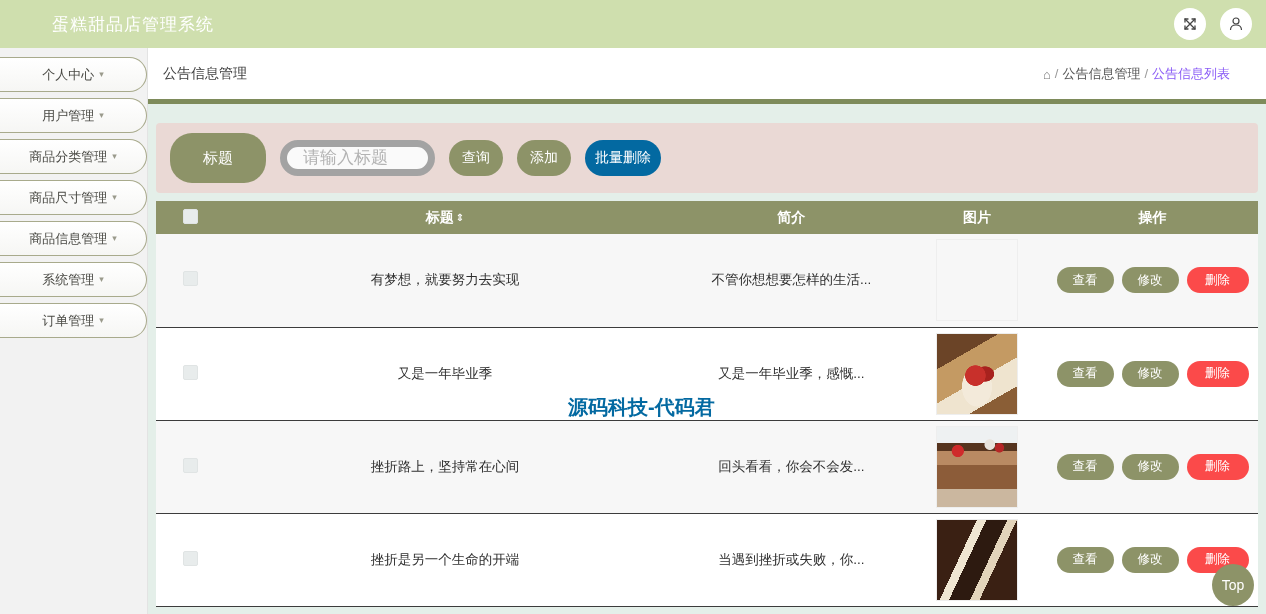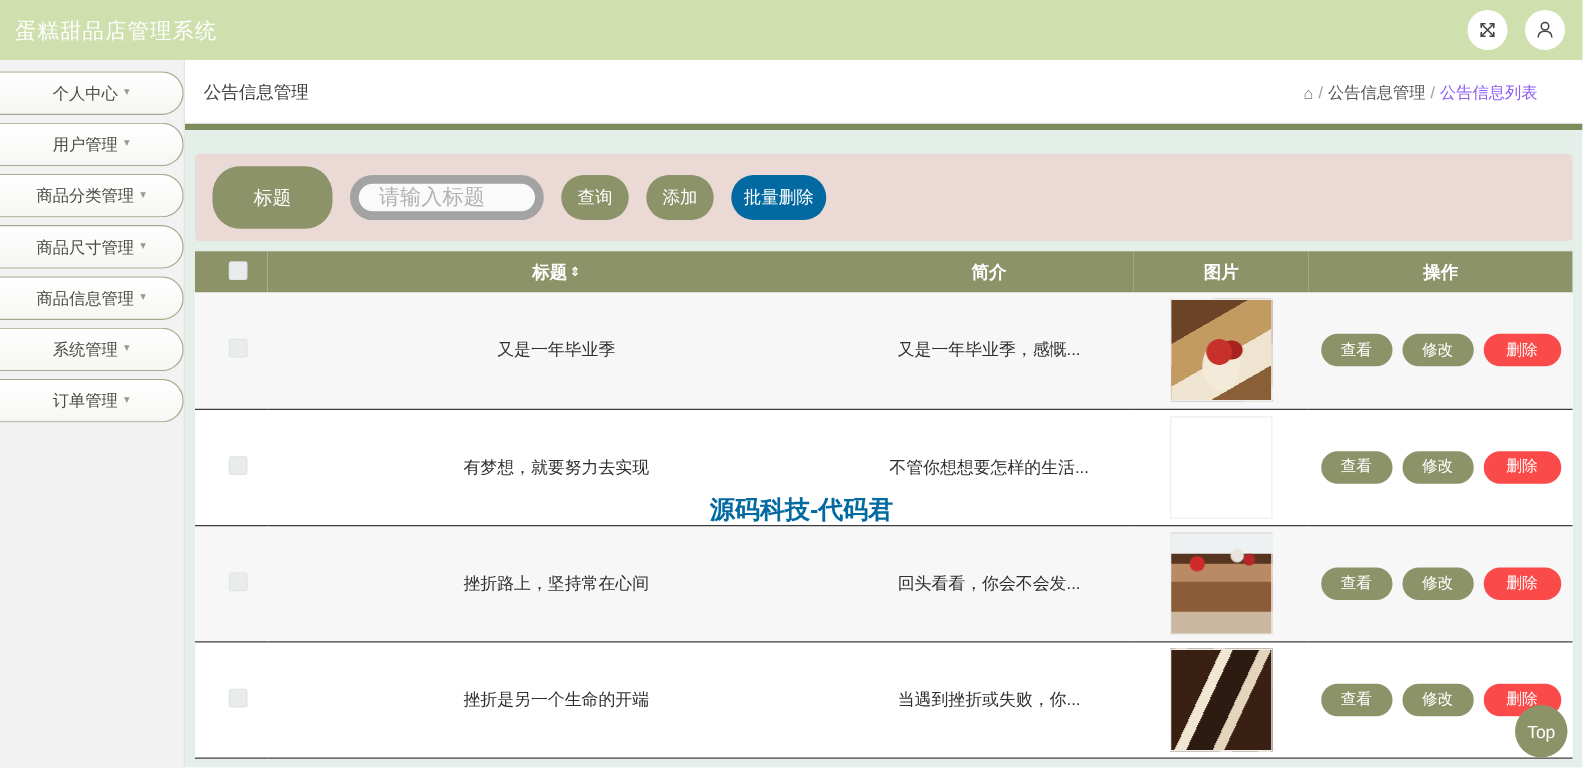--- a/index.html
+++ b/index.html
@@ -9,21 +9,21 @@
     overflow: hidden;
     font-family: "Liberation Sans", "DejaVu Sans", sans-serif;
     background: #ffffff;
   }
 
   
   .header {
     position: absolute; left: 0; top: 0;
     width: 1266px; height: 48px;
     background: #cfdfae;
-    display: flex; align-items: center;
+    display: flex; align-items: center; padding-left: 40px;
   }
   .header-title {
     color: #ffffff;
     font-size: 17px;
     letter-spacing: 1px;
     margin-left: 12px;
     white-space: nowrap;
   }
   .header-spacer { flex: 1 1 auto; }
   .header-btn {
@@ -326,40 +326,20 @@
               </th>
               <th>简介</th>
               <th>图片</th>
               <th>操作</th>
             </tr>
           </thead>
           <tbody>
 
             <tr>
               <td class="chk-cell"><span class="chk"></span></td>
-              <td>又是一年毕业季</td>
-              <td>又是一年毕业季，感慨...</td>
-              <td>
-                <span class="thumb" style="background:
-                  radial-gradient(ellipse at 48% 52%, #c8302b 0 17%, transparent 18%),
-                  radial-gradient(ellipse at 60% 50%, #a8221e 0 13%, transparent 14%),
-                  radial-gradient(ellipse at 50% 66%, #f3eada 0 26%, transparent 27%),
-                  linear-gradient(150deg, #6b4427 0 28%, #c49a63 28% 55%, #efe4cf 55% 78%, #8a5e36 78% 100%);"></span>
-              </td>
-              <td>
-                <div class="ops">
-                  <button class="op-btn">查看</button>
-                  <button class="op-btn">修改</button>
-                  <button class="op-btn del">删除</button>
-                </div>
-              </td>
-            </tr>
-
-            <tr>
-              <td class="chk-cell"><span class="chk"></span></td>
               <td>有梦想，就要努力去实现</td>
               <td>不管你想想要怎样的生活...</td>
               <td>
                 <span class="thumb" style="background:
                   radial-gradient(circle at 62% 22%, #2b2240 0 5px, transparent 6px),
                   radial-gradient(circle at 72% 18%, #3a2d52 0 5px, transparent 6px),
                   radial-gradient(circle at 55% 30%, #241c36 0 5px, transparent 6px),
                   radial-gradient(circle at 78% 30%, #332murky 0 0, transparent 0),
                   linear-gradient(180deg, #f4f4f2 0 22%, #efe6d6 22% 34%, #6b4a30 34% 44%, #f2e8d8 44% 52%, #6b4a30 52% 62%, #f2e8d8 62% 70%, #5a3c26 70% 80%, #4a4a4a 80% 90%, #e9e9e7 90% 100%);"></span>
               </td>
@@ -367,20 +347,40 @@
                 <div class="ops">
                   <button class="op-btn">查看</button>
                   <button class="op-btn">修改</button>
                   <button class="op-btn del">删除</button>
                 </div>
               </td>
             </tr>
 
             <tr>
               <td class="chk-cell"><span class="chk"></span></td>
+              <td>又是一年毕业季</td>
+              <td>又是一年毕业季，感慨...</td>
+              <td>
+                <span class="thumb" style="background:
+                  radial-gradient(ellipse at 48% 52%, #c8302b 0 17%, transparent 18%),
+                  radial-gradient(ellipse at 60% 50%, #a8221e 0 13%, transparent 14%),
+                  radial-gradient(ellipse at 50% 66%, #f3eada 0 26%, transparent 27%),
+                  linear-gradient(150deg, #6b4427 0 28%, #c49a63 28% 55%, #efe4cf 55% 78%, #8a5e36 78% 100%);"></span>
+              </td>
+              <td>
+                <div class="ops">
+                  <button class="op-btn">查看</button>
+                  <button class="op-btn">修改</button>
+                  <button class="op-btn del">删除</button>
+                </div>
+              </td>
+            </tr>
+
+            <tr>
+              <td class="chk-cell"><span class="chk"></span></td>
               <td>挫折路上，坚持常在心间</td>
               <td>回头看看，你会不会发...</td>
               <td>
                 <span class="thumb" style="background:
                   radial-gradient(circle at 26% 30%, #cf2b2b 0 7%, transparent 8%),
                   radial-gradient(circle at 66% 22%, #e8e3dc 0 6%, transparent 7%),
                   radial-gradient(circle at 78% 26%, #b52626 0 5%, transparent 6%),
                   linear-gradient(180deg, #eef1f2 0 20%, #56341f 20% 30%, #b98a63 30% 48%, #8c5c39 48% 78%, #cbb79f 78% 100%);"></span>
               </td>
               <td>

